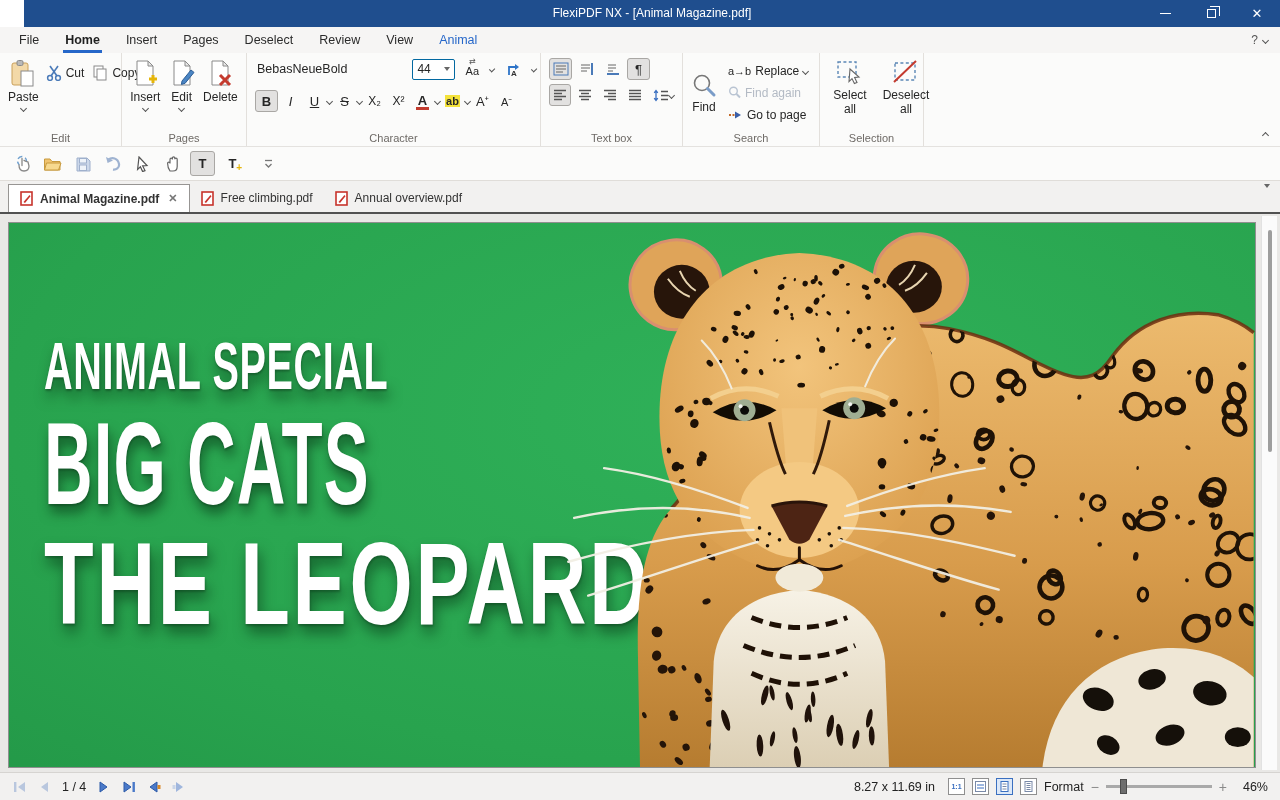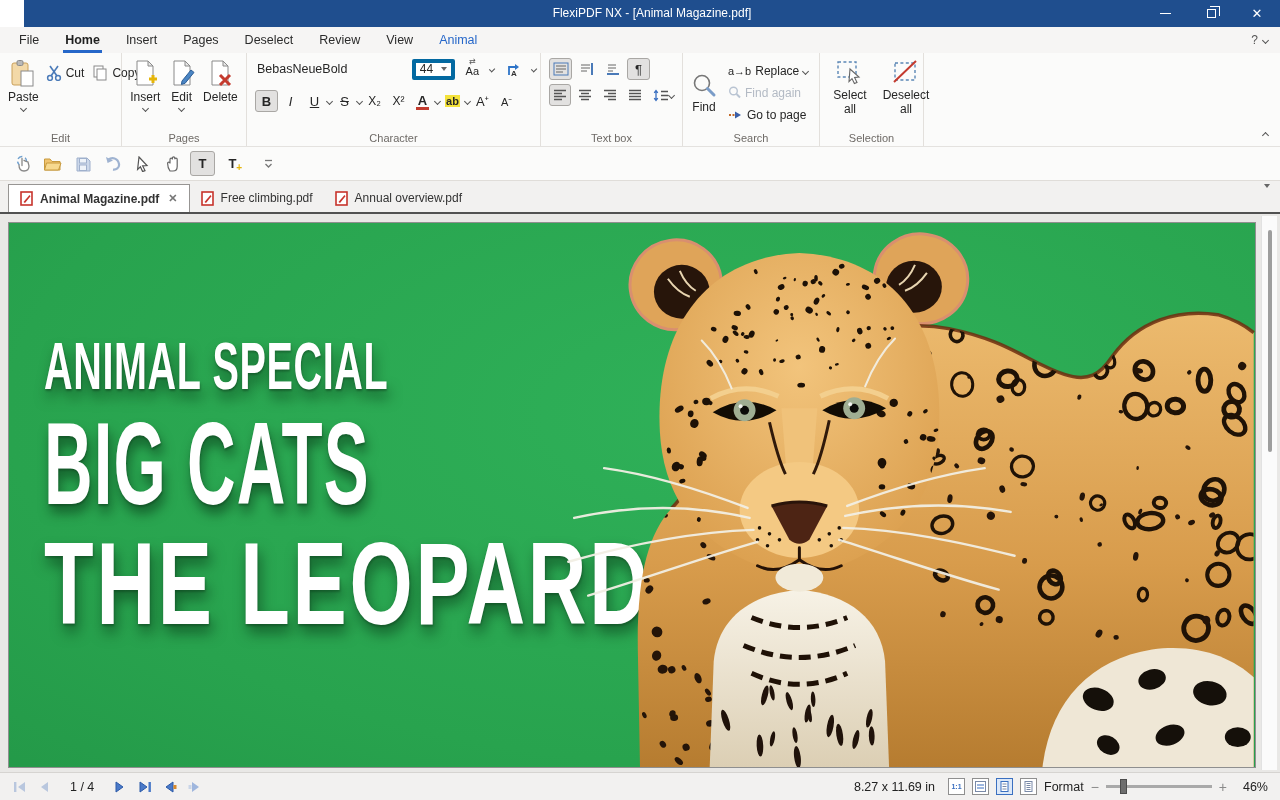--- a/index.html
+++ b/index.html
@@ -29,21 +29,21 @@
   .ribbon { height:94px; background:#fbfbfa; border-bottom:1px solid #e4e2df; display:flex; position:relative; flex:none; }
   .rgroup { position:relative; border-right:1px solid #e3e0dc; padding:5px 4px 17px; display:flex; }
   .rlabel { position:absolute; left:0; right:0; bottom:2px; text-align:center; font-size:11px; color:#6e6a66; }
   .bigbtn { display:flex; flex-direction:column; align-items:center; justify-content:flex-start; padding:1px 4px; font-size:12px; color:#262626; border-radius:3px; }
   .bigbtn .blbl { margin-top:2px; text-align:center; line-height:1.15; }
   .chev { display:inline-block; width:5px; height:5px; border-right:1.5px solid #555; border-bottom:1.5px solid #555; transform:rotate(45deg); margin-top:1px; }
   .chev-up { transform:rotate(225deg); margin-top:4px; }
   .smallrow { display:flex; align-items:center; gap:4px; font-size:12px; height:22px; padding:0 3px; }
   .sqbtn { width:23px; height:22px; display:flex; align-items:center; justify-content:center; border:1px solid transparent; border-radius:3px; font-size:13px; }
   .sqbtn.on { background:#e2e1e0; border-color:#a9a7a4; }
-  .combo { width:47px; height:21px; border:4px solid #0369a1; background:#fff; display:flex; align-items:center; padding:0 4px; gap:2px; border-radius:2px;margin-left:24px; }
+  .combo { width:47px; height:21px; border:1px solid #0369a1; background:#fff; display:flex; align-items:center; padding:0 4px; gap:2px; border-radius:2px;margin-left:24px; }
   .combo .val { flex:1; font-size:12px; }
   .tri-dn { width:0; height:0; border-left:3.5px solid transparent; border-right:3.5px solid transparent; border-top:4px solid #666; }
   .redbar { display:block; width:13px; height:3px; background:#c23b2e; margin-top:-1px; }
   .hlt { background:#f4e23b; padding:0 1px; font-size:11px; font-weight:bold; }
   .grayed { color:#b3bac4; }
   .ribcollapse { position:absolute; right:12px; bottom:8px; }
 
   
   .quickbar { height:34px; background:#fbfbfa; border-bottom:1px solid #e0ddd9; display:flex; align-items:center; gap:5px; padding-left:10px; flex:none; }
   .qbtn { width:25px; height:25px; display:flex; align-items:center; justify-content:center; border:1px solid transparent; border-radius:3px; font-weight:bold; font-size:13px; }
@@ -66,21 +66,21 @@
   .hl.t1 { top:186px; font-size:116px; letter-spacing:2px; transform:scaleX(.58); }
   .hl.t2 { top:306px; font-size:116px; letter-spacing:4px; transform:scaleX(.70); }
   .leo { position:absolute; inset:0; width:100%; height:100%; }
   .vscroll { position:absolute; right:3px; top:2px; bottom:2px; width:16px; background:#fbfbfb; border-left:1px solid #e2e2e2; }
   .vthumb { position:absolute; left:6px; top:14px; width:4px; height:222px; background:#9e9e9e; border-radius:2px; }
 
   
   .statusbar { height:28px; background:#f2f1f0; border-top:1px solid #d6d4d1; display:flex; align-items:center; padding:0 12px 0 10px; gap:7px; flex:none; }
   .spacer { flex:1; }
   .navbtn { display:flex; align-items:center; justify-content:center; width:18px; height:18px; }
-  .pagenum { font-size:12.5px; color:#222; margin:0 10px; }
+  .pagenum { font-size:12.5px; color:#222; margin:0 2px; }
   .zmbtn { width:17px; height:17px; border:1px solid #8f8f8f; background:#fff; display:flex; align-items:center; justify-content:center; }
   .zmbtn.on { border:1.5px solid #3a6fc0; background:#dce8f8; }
   .sl-minus,.sl-plus { color:#8a8a8a; font-size:14px; }
   .sl-track { width:106px; height:3px; background:#a9a9a9; position:relative; }
   .sl-handle { position:absolute; left:14px; top:-6px; width:7px; height:15px; background:#6e6e6e; border:1px solid #4c4c4c; }
   .stxt { font-size:12.5px; color:#222; }
 </style>
 </head>
 <body>
 

